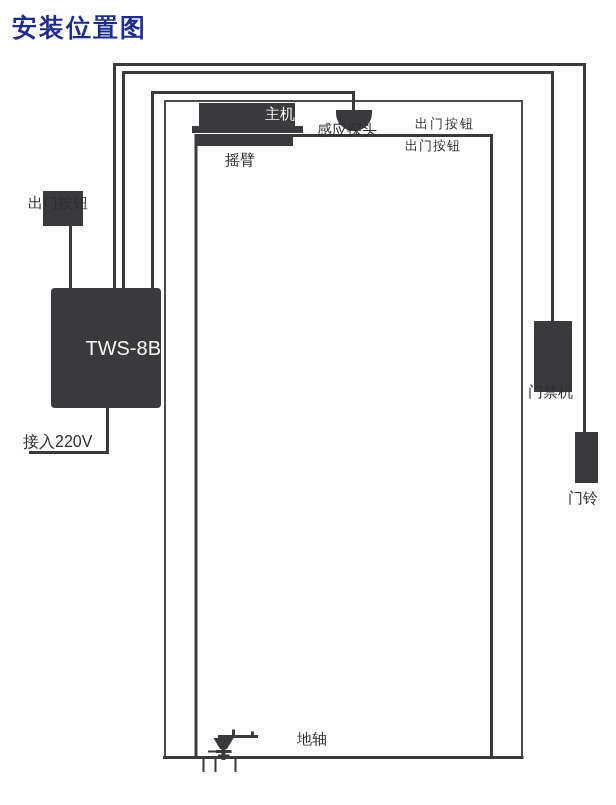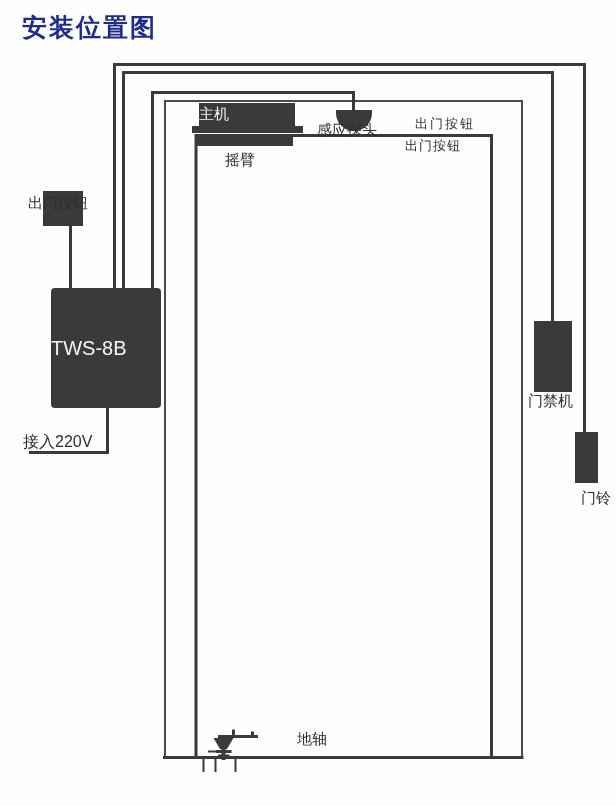--- a/index.html
+++ b/index.html
@@ -15,36 +15,36 @@
     font-family:"Liberation Sans","DejaVu Sans",sans-serif;
     background:#ffffff;
   }
   .canvas{
     position:relative;
     width:616px;height:805px;
     background:var(--background);
     overflow:hidden;
   }
   .title{
-    position:absolute;left:22px;top:11px;
+    position:absolute;left:12px;top:11px;
     font-size:25px;font-weight:bold;
     color:var(--title-blue);
     letter-spacing:2px;
   }
   svg.wiring{position:absolute;left:0;top:0;}
   .wire{stroke:var(--device-dark);stroke-width:3;fill:none;}
   .frame{stroke:var(--frame-gray);stroke-width:2;fill:none;}
   .leaf{stroke:var(--device-dark);stroke-width:3;fill:none;}
   .thick4{stroke-width:4;}
   .thin2{stroke-width:2;}
   .pivot-fill{fill:var(--device-dark);stroke:none;}
   .device{
     position:absolute;
     background:var(--device-dark);
-    display:flex;align-items:center;justify-content:flex-start;
+    display:flex;align-items:center;justify-content:flex-end;
     color:var(--text-on-dark);
   }
   .exit-btn{left:43px;top:191px;width:40px;height:35px;}
   .controller{left:51px;top:288px;width:110px;height:120px;border-radius:4px;font-size:20px;}
   .main-unit{left:199px;top:103px;width:96px;height:23px;font-size:15px;}
   .main-unit-flange{left:192px;top:126px;width:111px;height:7px;}
   .swing-arm-bar{left:195px;top:137px;width:98px;height:9px;}
   .sensor-dome{left:336px;top:110px;width:36px;height:21px;border-radius:0 0 18px 18px;}
   .access-box{left:534px;top:321px;width:38px;height:71px;}
   .doorbell-box{left:575px;top:432px;width:23px;height:51px;}
@@ -52,22 +52,22 @@
     position:absolute;
     color:var(--label-dark);
     font-size:15px;white-space:nowrap;line-height:1;
   }
   .lbl-exit{left:28px;top:167px;margin-top:28px;}
   .lbl-power{left:23px;top:434px;font-size:16px;}
   .lbl-arm{left:225px;top:152px;}
   .lbl-sensor{left:317px;top:122px;}
   .lbl-note1{left:415px;top:117px;font-size:13px;letter-spacing:2px;}
   .lbl-note2{left:405px;top:139px;font-size:13px;letter-spacing:1px;}
-  .lbl-access{left:528px;top:394px;font-family:Liberation Serif, serif;}
-  .lbl-doorbell{left:568px;top:490px;margin-left:13px;}
+  .lbl-access{left:528px;top:384px;}
+  .lbl-doorbell{left:568px;top:490px;}
   .lbl-pivot{left:265px;top:731px;margin-left:32px;}
 </style>
 </head>
 <body>
 
 <div class="canvas">
 
   <div class="title">安装位置图</div>
 
   <svg class="wiring" width="616" height="805" viewBox="0 0 616 805">

